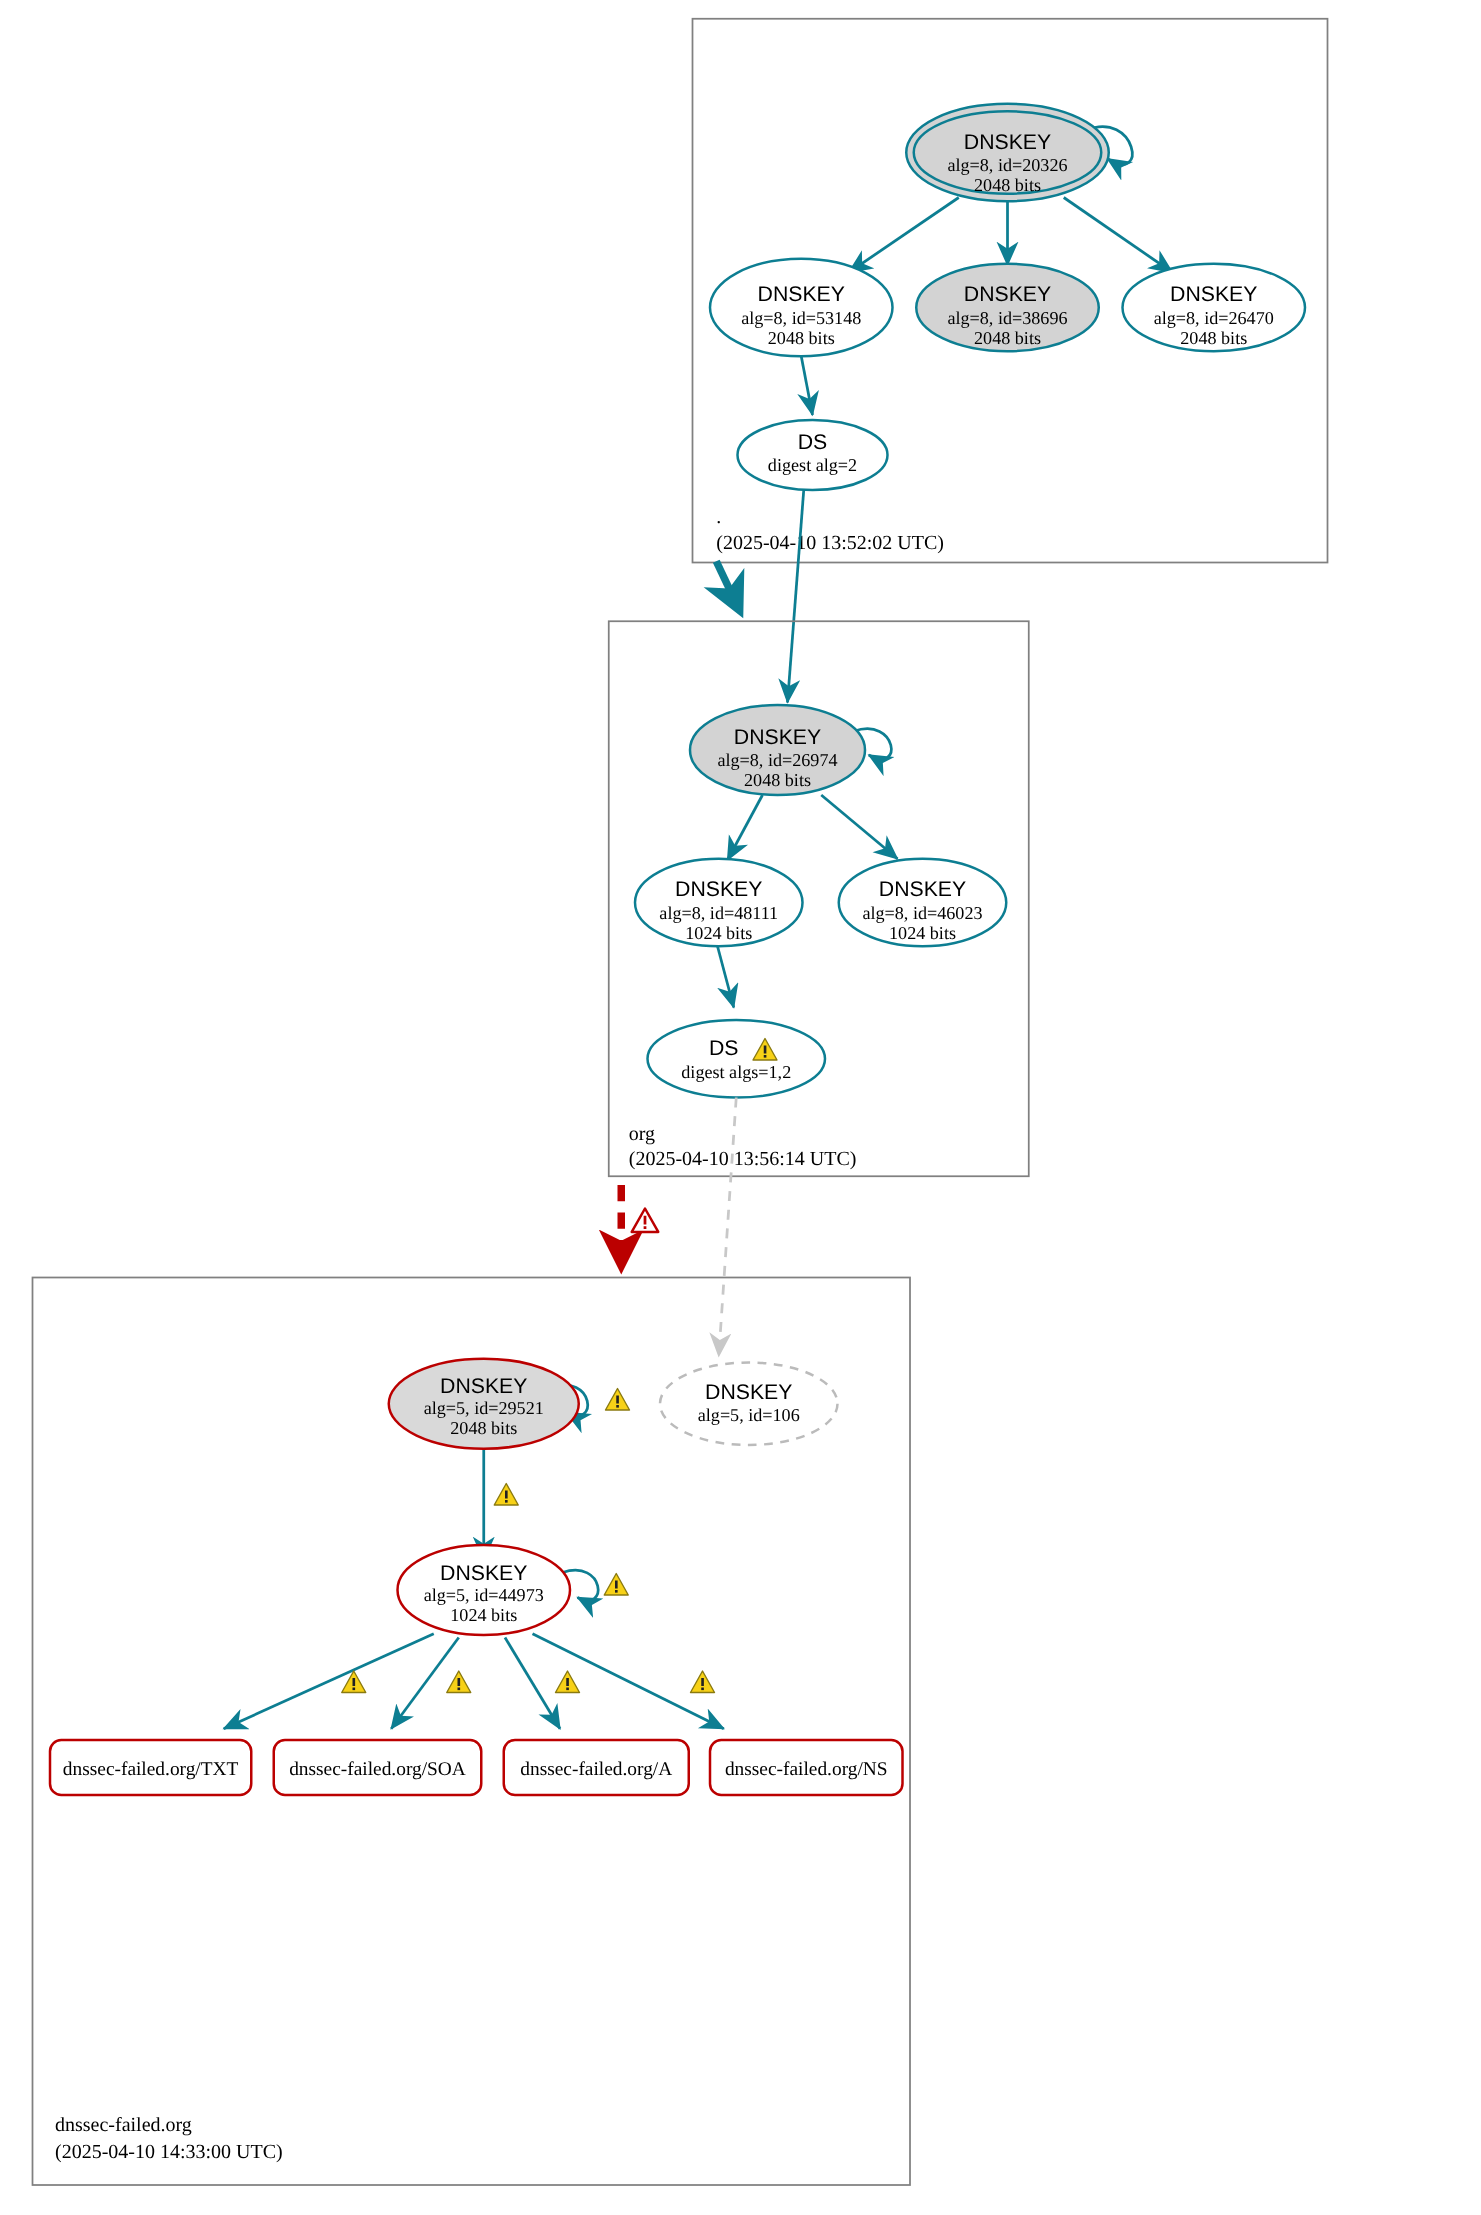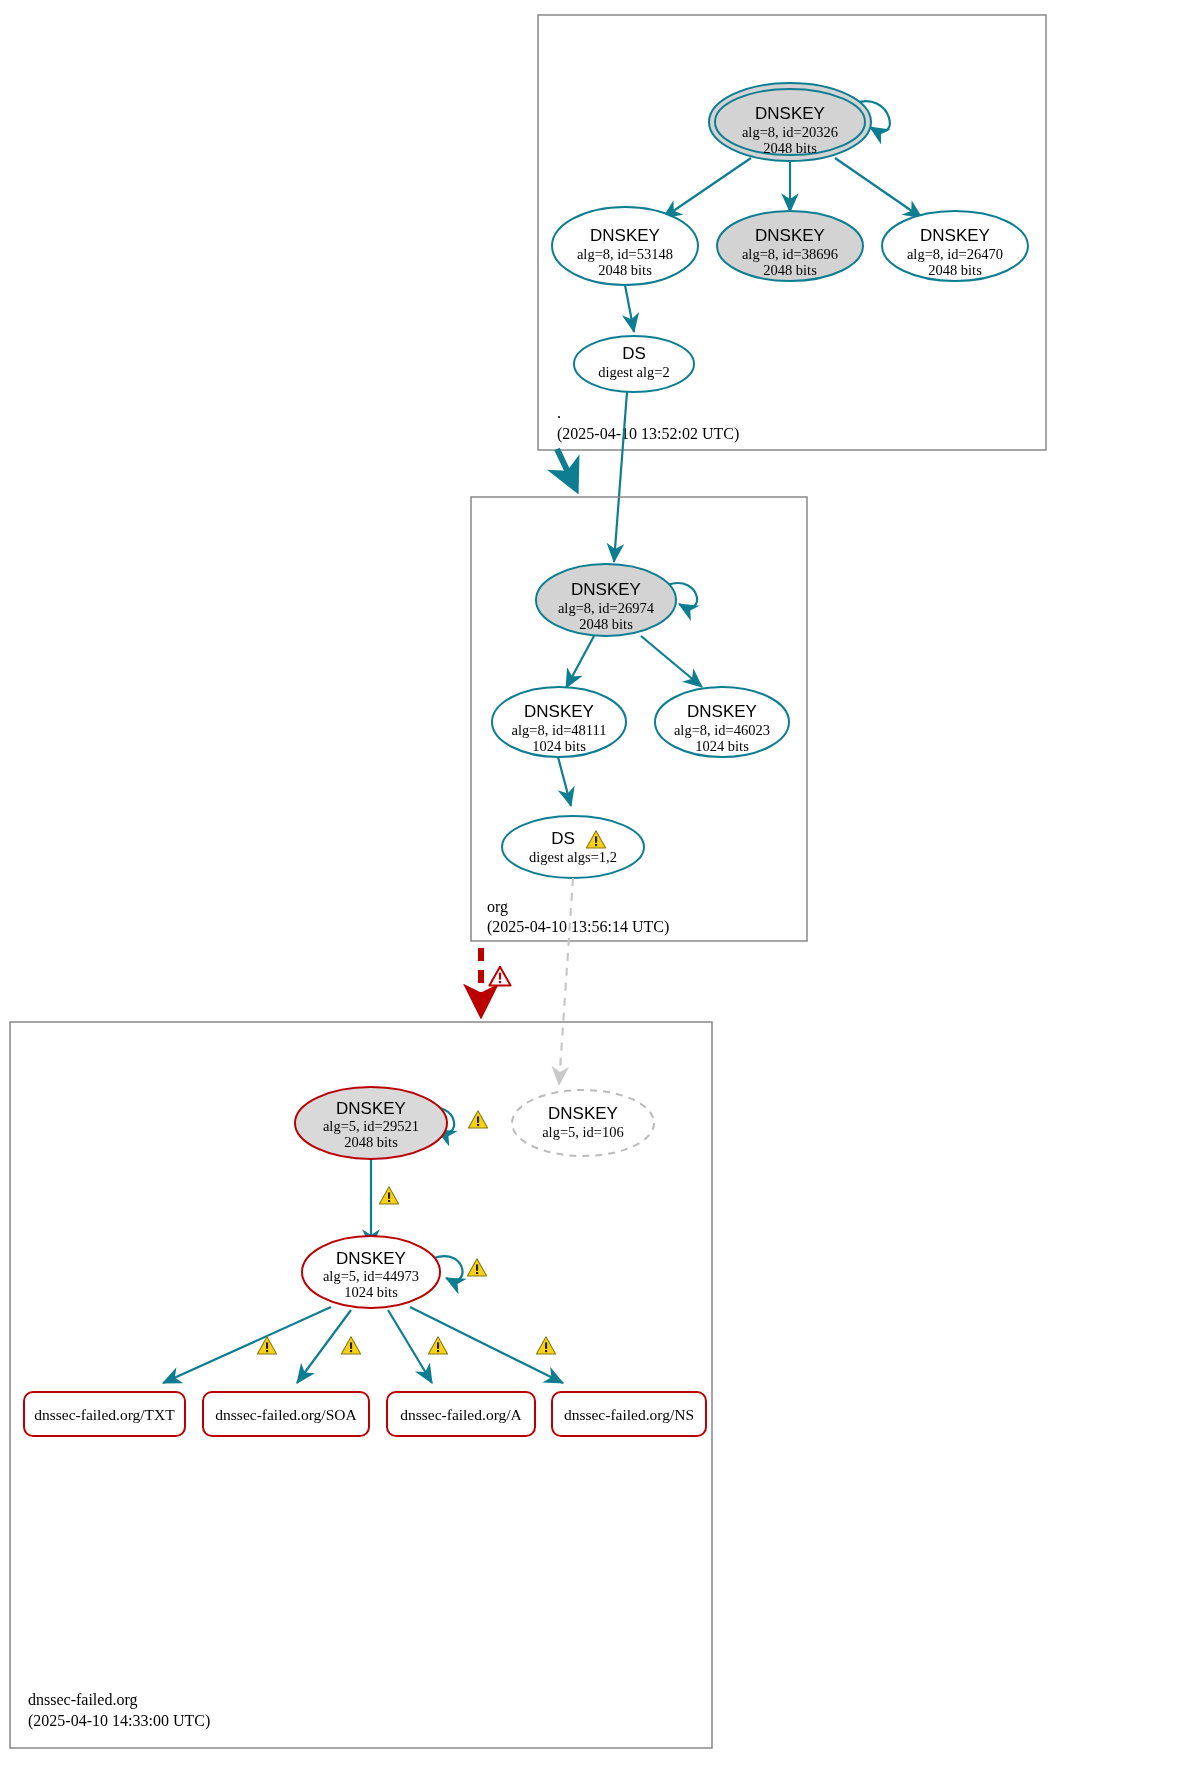--- a/index.html
+++ b/index.html
@@ -1,18 +1,18 @@
 <!DOCTYPE html>
 <html><head>
 <meta charset="utf-8">
 <style>
   html,body{margin:0;padding:0;background:#ffffff;}
   body{width:1185px;height:1772px;position:relative;
        font-family:"Liberation Serif", serif;}
-  #stage{position:absolute;left:0;top:0;width:1041px;height:1772px;text-decoration:underline;}
+  #stage{position:absolute;left:16px;top:0;width:1041px;height:1772px;text-decoration:underline;}
   svg{display:block;}
   .zone-box{fill:none;stroke:#808080;stroke-width:1.4;}
   .node-ell{stroke-width:2;}
   .ell-teal{stroke:#0d7e92;fill:#ffffff;}
   .ell-teal-grey{stroke:#0d7e92;fill:#d3d3d3;}
   .ell-red-grey{stroke:#bb0000;fill:#d9d9d9;}
   .ell-red{stroke:#bb0000;fill:#ffffff;}
   .ell-dash{stroke:#bbbbbb;fill:#ffffff;stroke-dasharray:7 6;stroke-width:2;}
   .rr-box{stroke:#bb0000;fill:#ffffff;stroke-width:2;rx:9;ry:9;}
   .edge-teal{stroke:#0d7e92;stroke-width:2.2;fill:none;}

